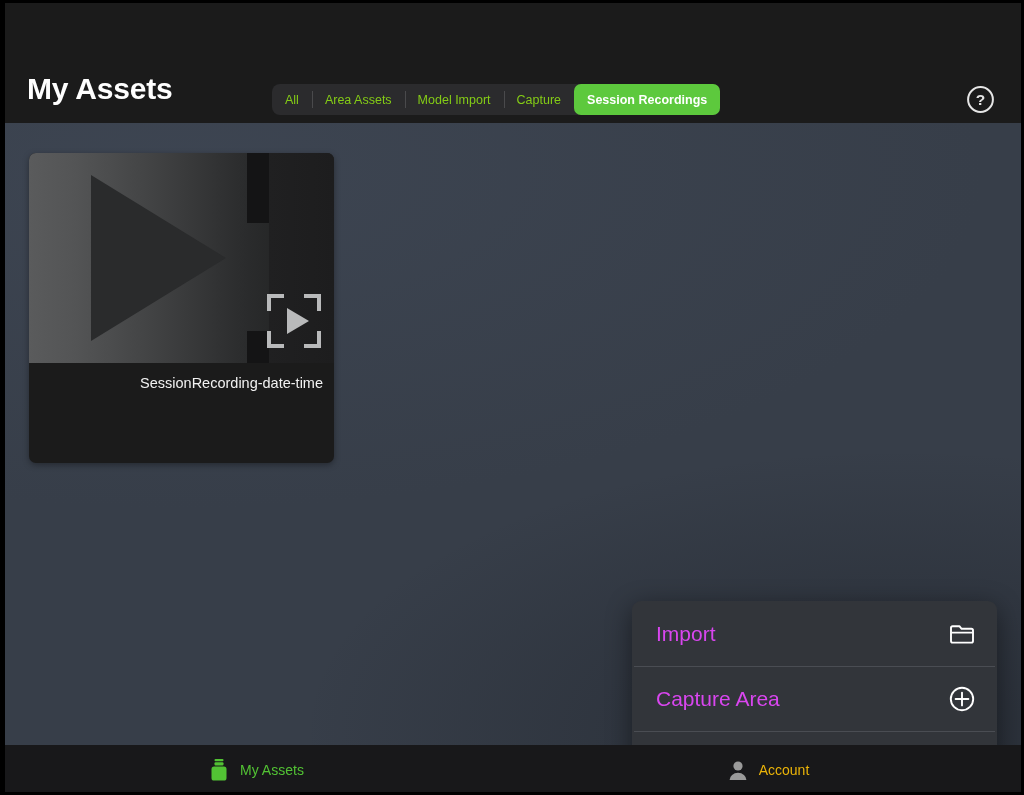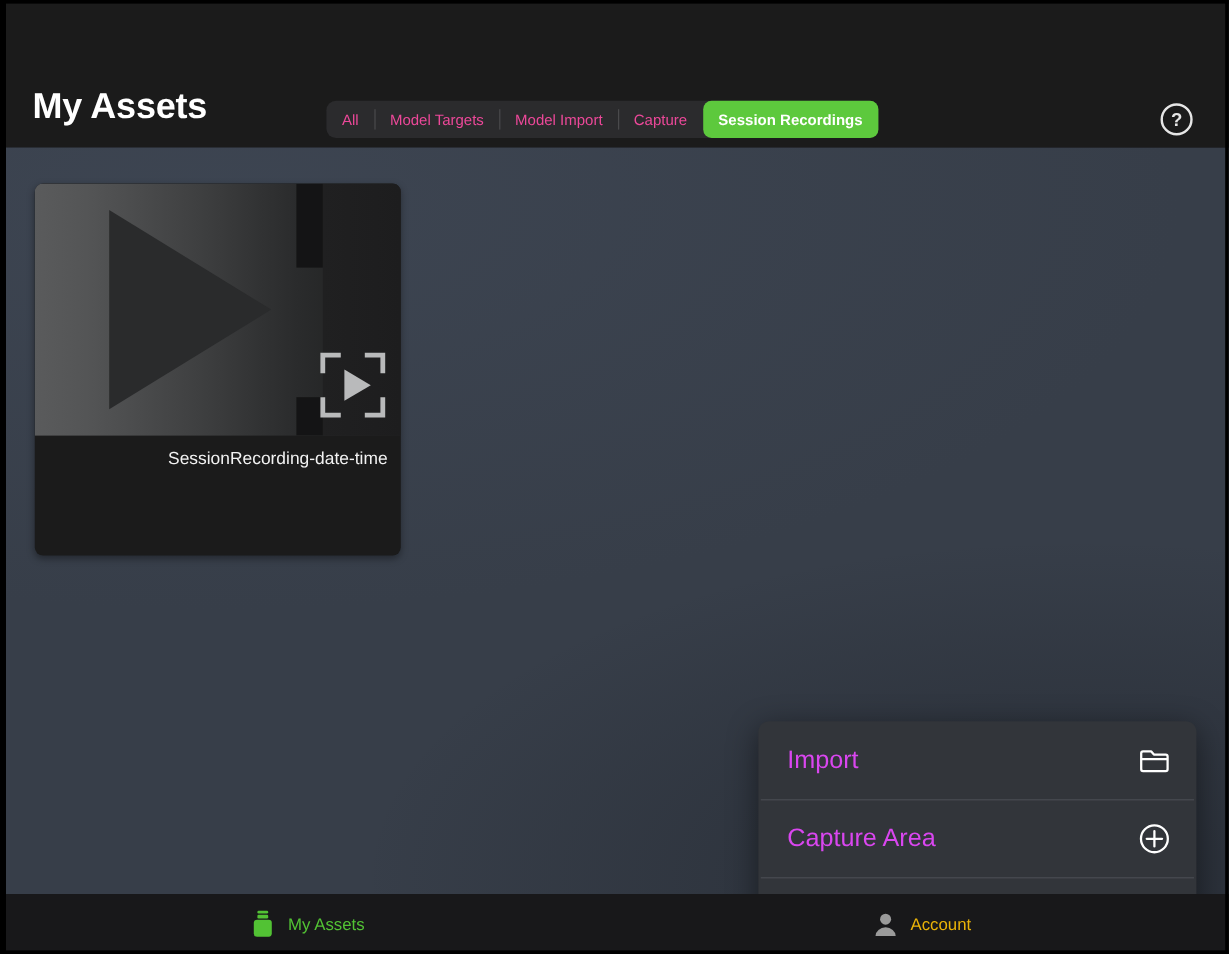--- a/index.html
+++ b/index.html
@@ -31,21 +31,21 @@
     height:31px;
     background:#2b2b2d;
     border-radius:8px;
     display:flex; align-items:stretch;
     padding:0;
   }
   .seg-item {
     position:relative;
     display:flex; align-items:center; justify-content:center;
     padding:0 13px;
-    font-size:12.5px; color:#ec4899;
+    font-size:12.5px; color:#84cc16;
     white-space:nowrap;
     border-radius:7px;
     cursor:pointer;
   }
   .seg-item + .seg-item::before {
     content:"";
     position:absolute; left:0; top:7px; bottom:7px;
     width:1px; background:#4a4a4c;
   }
   .seg-item.active {
@@ -177,21 +177,21 @@
 <div id="app">
 
   <div class="header">
     <div class="page-title">My Assets</div>
 
     <div class="segmented">
       <div class="seg-item">
         <span>All</span>
       </div>
       <div class="seg-item">
-        <span>Model Targets</span>
+        <span>Area Assets</span>
       </div>
       <div class="seg-item">
         <span>Model Import</span>
       </div>
       <div class="seg-item">
         <span>Capture</span>
       </div>
       <div class="seg-item active">
         <span>Session Recordings</span>
       </div>

